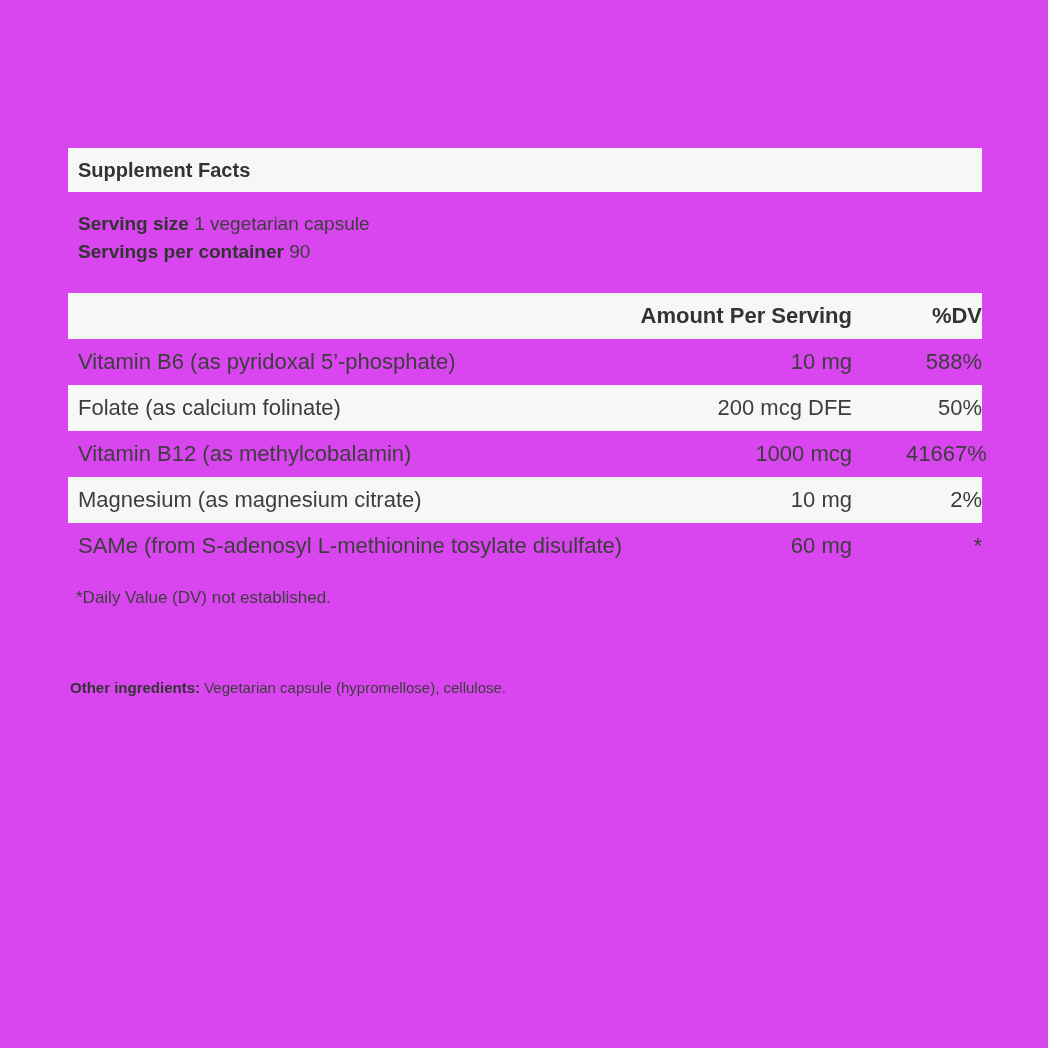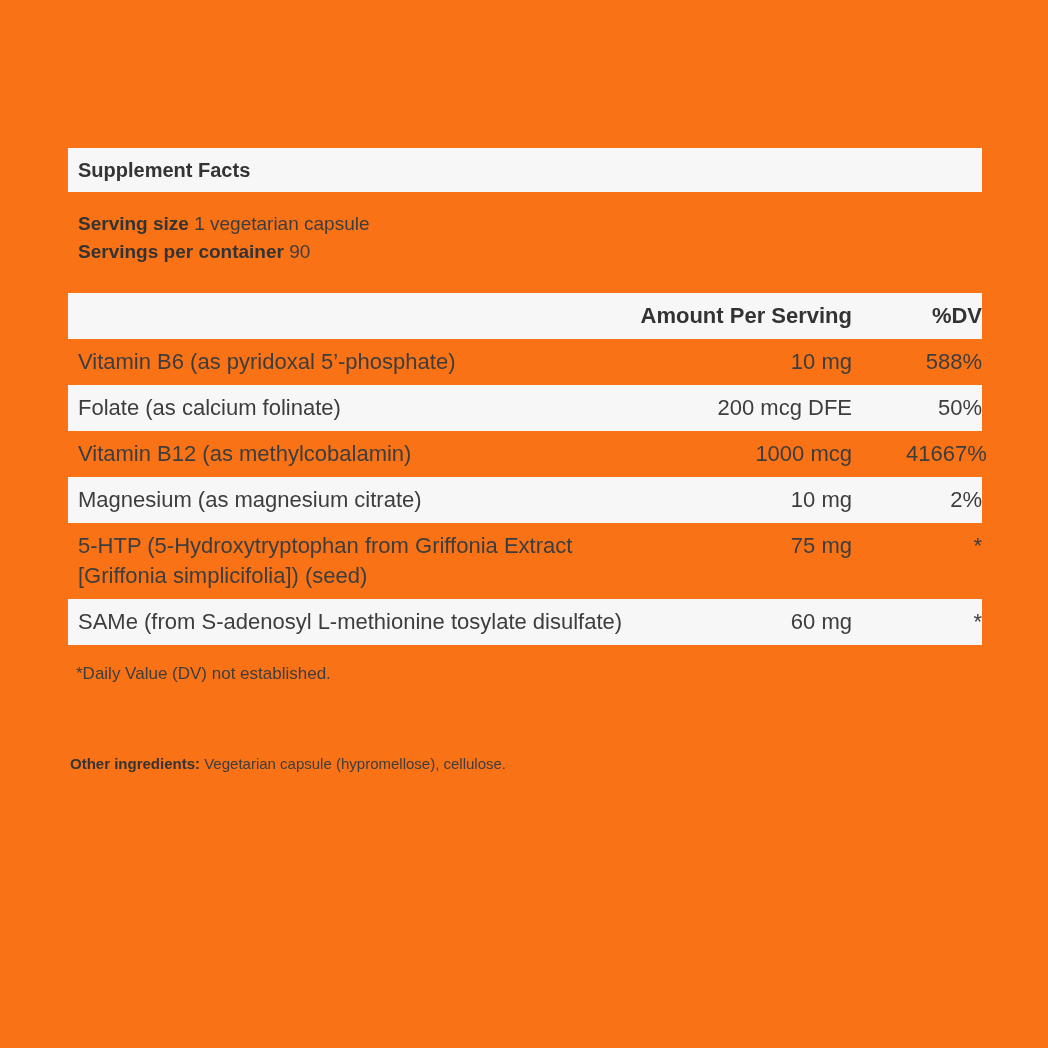--- a/index.html
+++ b/index.html
@@ -6,21 +6,21 @@
   html, body {
     width: 1048px;
     background: #ffffff;
     font-family: "Liberation Sans", "DejaVu Sans", sans-serif;
     color: #3d3d3d;
   }
   .page {
     position: relative;
     width: 1048px;
     height: 1048px;
-    background: #f97316;
+    background: #d946ef;
     overflow: hidden;
   }
   .content {
     position: absolute;
     left: 68px;
     top: 148px;
     width: 914px;
   }
   .title-bar {
     width: 914px;
@@ -118,25 +118,20 @@
         <td class="cell-name">Vitamin B12 (as methylcobalamin)</td>
         <td class="cell-amount">1000 mcg</td>
         <td class="cell-dv">41667%</td>
       </tr>
           <tr>
         <td class="cell-name">Magnesium (as magnesium citrate)</td>
         <td class="cell-amount">10 mg</td>
         <td class="cell-dv">2%</td>
       </tr>
           <tr>
-        <td class="cell-name">5-HTP (5-Hydroxytryptophan from Griffonia Extract [Griffonia simplicifolia]) (seed)</td>
-        <td class="cell-amount">75 mg</td>
-        <td class="cell-dv">*</td>
-      </tr>
-          <tr>
         <td class="cell-name">SAMe (from S-adenosyl L-methionine tosylate disulfate)</td>
         <td class="cell-amount">60 mg</td>
         <td class="cell-dv">*</td>
       </tr>
         </tbody>
     </table>
 
     <div class="footnote">*Daily Value (DV) not established.</div>
 
     <div class="other-ingredients">

